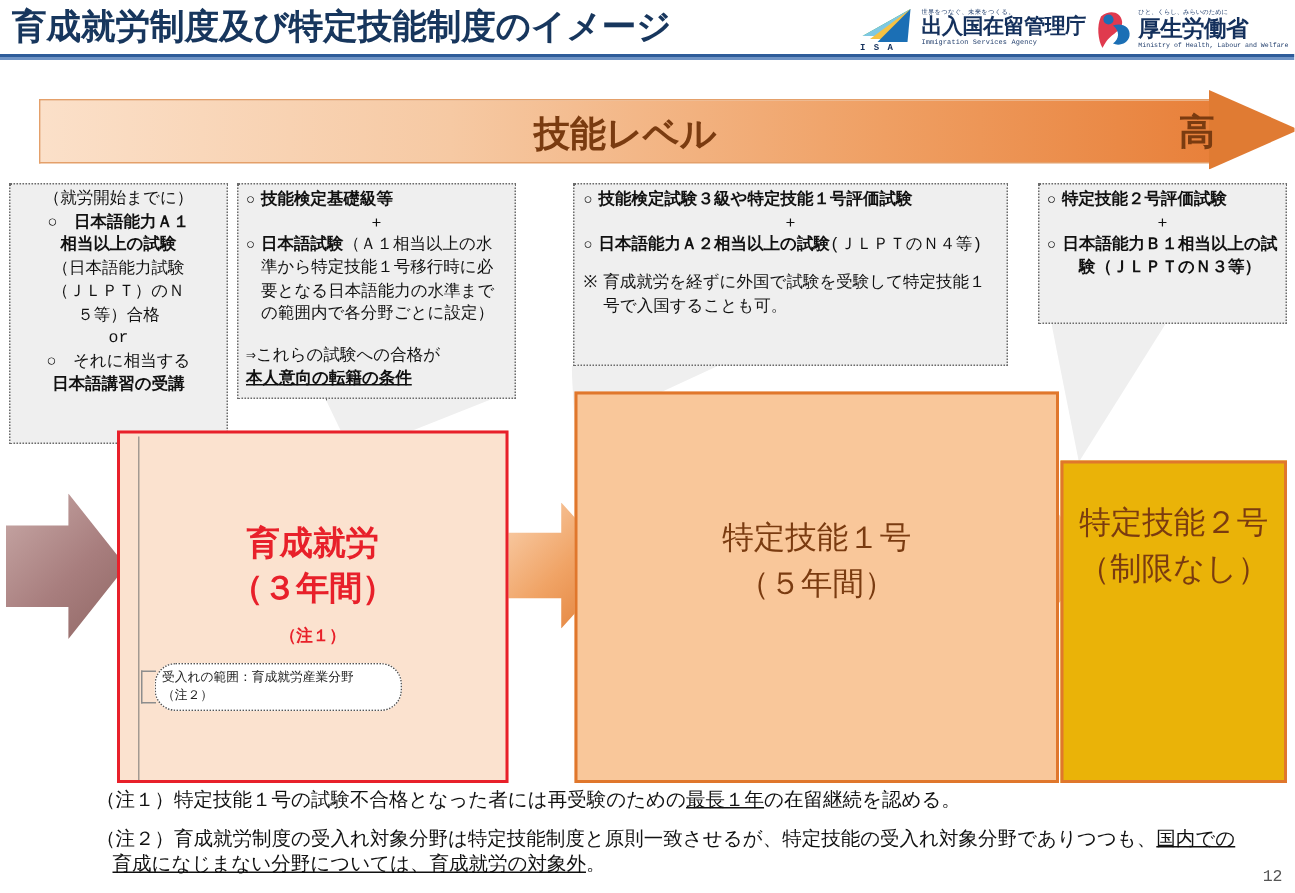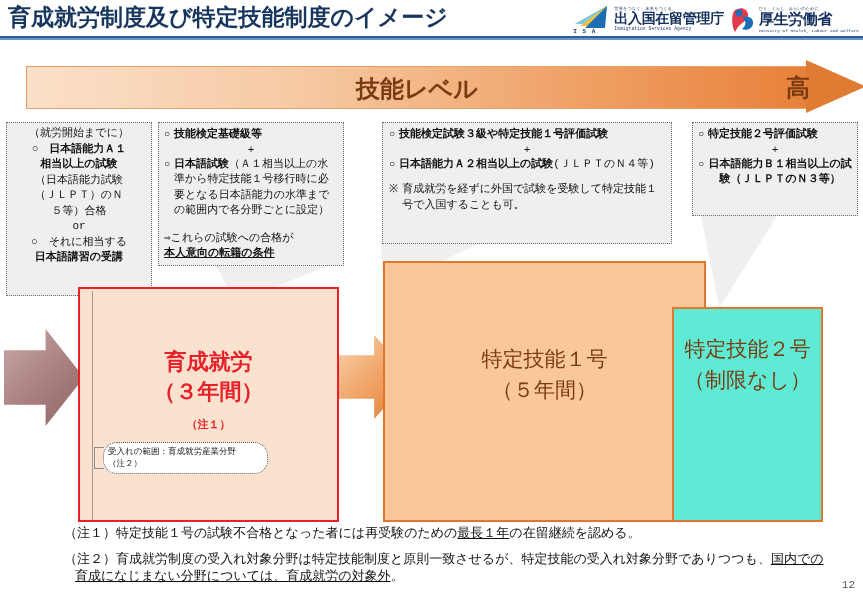--- a/index.html
+++ b/index.html
@@ -124,22 +124,22 @@
 
   #stage-tokutei1{
     left:383px;top:261px;width:323px;height:261px;
     background:#f9c79a;border:2px solid #e0772c;
   }
   #stage-tokutei1 .title{
     position:absolute;left:0;right:0;top:82px;text-align:center;
     color:#7a3b10;font-size:21px;line-height:31px;
   }
   #stage-tokutei2{
-    left:672px;top:307px;width:151px;height:215px;
-    background:#5eead4;border:2px solid #e0772c;
+    left:707px;top:307px;width:151px;height:215px;
+    background:#eab308;border:2px solid #e0772c;
   }
   #stage-tokutei2 .title{
     position:absolute;left:0;right:0;top:26px;text-align:center;
     color:#7a3b10;font-size:21px;line-height:31px;
   }
 
   
   .arrow{position:absolute;}
   #arrow-entry{
     left:4px;top:329px;width:80px;height:97px;

